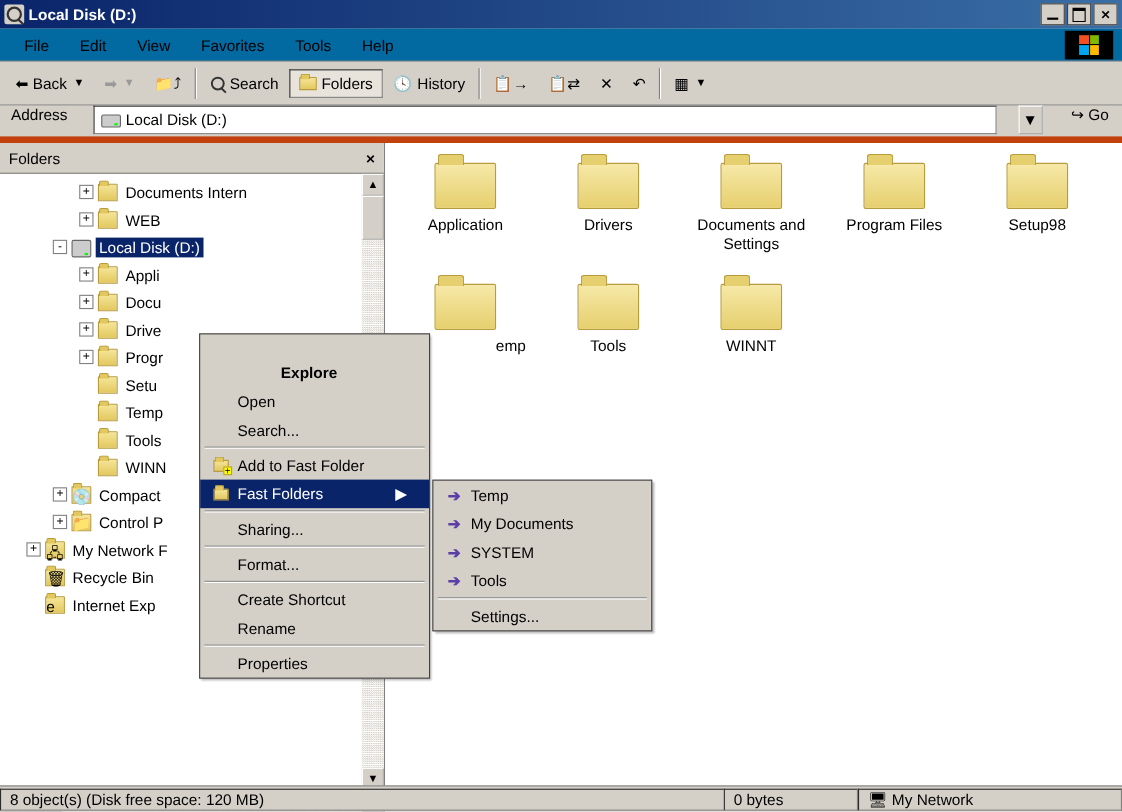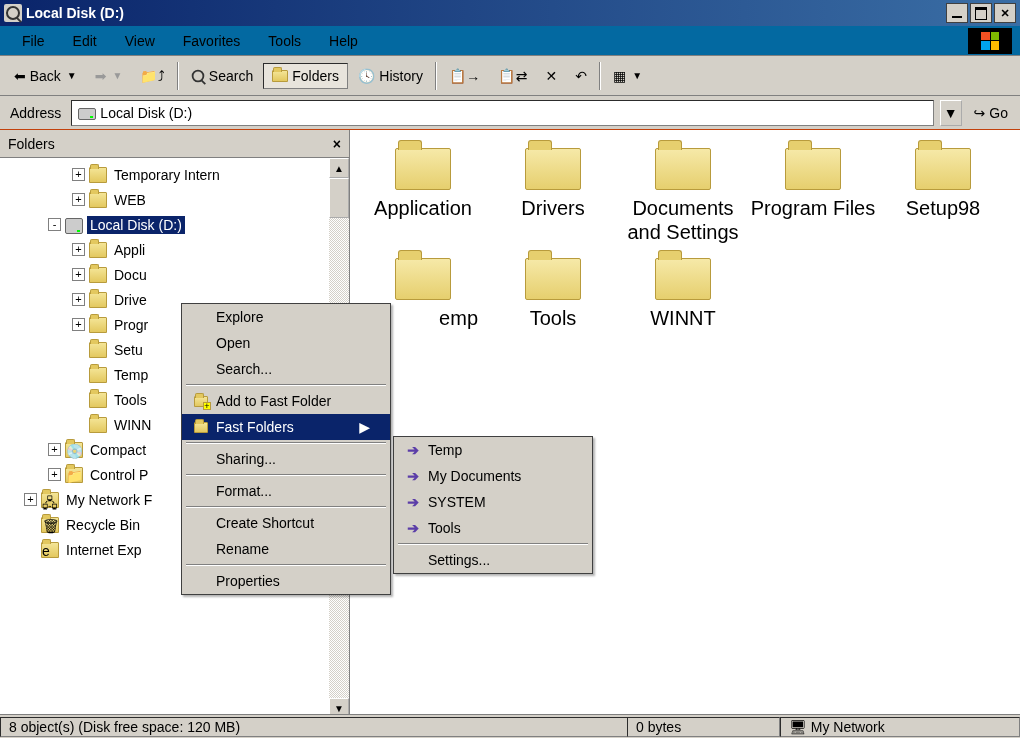--- a/index.html
+++ b/index.html
@@ -26,21 +26,21 @@
 .menubar .logo-sq div:nth-child(4) { background: #ffb900; }
 
 
 .toolbar { height: 40px; background: #d4d0c8; border-bottom: 1px solid #808080; display: flex; align-items: center; padding: 0 6px; gap: 2px; }
 .toolbar .tbtn { padding: 4px 8px; display: flex; align-items: center; gap: 4px; cursor: default; }
 .toolbar .tbtn.active { border: 1px inset #808080; background: #e8e4dc; }
 .toolbar .sep { width: 2px; height: 28px; border-left: 1px solid #808080; border-right: 1px solid #fff; margin: 0 2px; }
 .toolbar .drop { font-size: 10px; margin-left: 2px; }
 
 
-.addressbar { height: 34px; background: #d4d0c8; border-bottom: 1px solid #c2410c; display: flex; align-items: center; padding: 0 6px; gap: 6px; }
+.addressbar { height: 34px; background: #d4d0c8; border-bottom: 6px solid #c2410c; display: flex; align-items: flex-start; padding: 0 6px; gap: 20px; }
 .addressbar .lbl { padding: 0 4px; }
 .addressbar .field { flex: 1; background: white; border: 1px inset #808080; height: 26px; display: flex; align-items: center; padding: 0 6px; gap: 4px; }
 .addressbar .drop-btn { width: 22px; height: 26px; background: #d4d0c8; border: 1px outset #fff; display: flex; align-items: center; justify-content: center; }
 .addressbar .go { display: flex; align-items: center; gap: 4px; padding: 0 6px; }
 
 
 .main { display: flex; height: 608px; }
 
 
 .folders { width: 350px; background: white; border-right: 1px solid #808080; display: flex; flex-direction: column; }
@@ -66,39 +66,39 @@
 .vscroll { position: absolute; right: 0; top: 0; width: 20px; height: 100%; background: #d4d0c8; display: flex; flex-direction: column; }
 .vscroll .sbtn { height: 20px; background: #d4d0c8; border: 1px outset #fff; display: flex; align-items: center; justify-content: center; font-size: 10px; }
 .vscroll .thumb { height: 40px; background: #d4d0c8; border: 1px outset #fff; }
 .vscroll .track { flex: 1; background: repeating-conic-gradient(#d4d0c8 0% 25%, #fff 0% 50%) 0 0/2px 2px; }
 
 
 .content { flex: 1; background: white; padding: 14px 8px; display: flex; flex-wrap: wrap; align-content: flex-start; gap: 0px; }
 .item { width: 130px; height: 110px; display: flex; flex-direction: column; align-items: center; text-align: center; padding-top: 4px; }
 .item .big-folder { width: 56px; height: 42px; background: linear-gradient(#f6e9a8, #e6cf6e); border: 1px solid #b89b3c; position: relative; border-radius: 2px; margin-bottom: 6px; }
 .item .big-folder::before { content: ""; position: absolute; top: -9px; left: 2px; width: 22px; height: 9px; background: #e6cf6e; border: 1px solid #b89b3c; border-bottom: none; border-radius: 3px 3px 0 0; }
-.item .name { font-size: 20px; line-height: 1.2; }
+.item .name { font-size: 14px; line-height: 1.2; }
 
 
 .ctx { position: absolute; background: #d4d0c8; border: 1px solid #404040; box-shadow: 2px 2px 2px rgba(0,0,0,0.3); z-index: 100; }
 .ctx .mitem { padding: 5px 20px 5px 10px; display: flex; align-items: center; gap: 6px; min-height: 24px; cursor: default; }
-.ctx .mitem.bold { font-weight: normal; }
+.ctx .mitem.bold { font-weight: bold; flex-direction: column; }
 .ctx .mitem.hi { background: #0a246a; color: white; }
 .ctx .msep { height: 1px; border-top: 1px solid #808080; border-bottom: 1px solid #fff; margin: 2px 4px; }
 .ctx .mitem .arrow { margin-left: auto; }
 .ctx .mitem .mico { width: 18px; height: 16px; display: inline-flex; align-items: center; justify-content: center; }
 .ctx.ctx1 { left: 181px; top: 303px; width: 210px; }
 .ctx.ctx2 { left: 393px; top: 436px; width: 200px; }
 .ctx .mitem .purp-arr { color: #5b3da8; font-weight: bold; }
 
 
 .status { position: absolute; bottom: 0; left: 0; right: 0; height: 24px; background: #d4d0c8; border-top: 1px solid #808080; display: flex; align-items: center; font-size: 14px; }
 .status .cell { border: 1px inset #808080; height: 20px; padding: 0 8px; display: flex; align-items: center; gap: 4px; }
 .status .c1 { flex: 1; border-right: none; }
-.status .c2 { width: 153px; }
+.status .c2 { width: 122px; }
 .status .c3 { width: 240px; }
 .mag { width: 14px; height: 14px; border: 2px solid #333; border-radius: 50%; position: relative; }
 .mag::after { content: ""; position: absolute; width: 6px; height: 2px; background: #333; bottom: -3px; right: -4px; transform: rotate(45deg); }
 </style>
 </head>
 <body>
 
 <div class="titlebar">
   <div class="icon-box">
       <div class="mag"></div>
@@ -171,21 +171,21 @@
       <div class="vscroll">
         <div class="sbtn">▲</div>
           <div class="thumb"></div>
           <div class="track"></div>
           <div class="sbtn">▼</div>
       </div>
     <div class="tree-row">
           <span class="indent" style="width: 72px;"></span>
           <span class="exp">+</span>
           <span class="ico folder-ico"></span>
-          <span class="lbl">Temporary Intern</span>
+          <span class="lbl">Documents Intern</span>
         </div>
         <div class="tree-row">
           <span class="indent" style="width: 72px;"></span>
           <span class="exp">+</span>
           <span class="ico folder-ico"></span>
           <span class="lbl">WEB</span>
         </div>
         <div class="tree-row selected">
           <span class="indent" style="width: 48px;"></span>
           <span class="exp">-</span>

